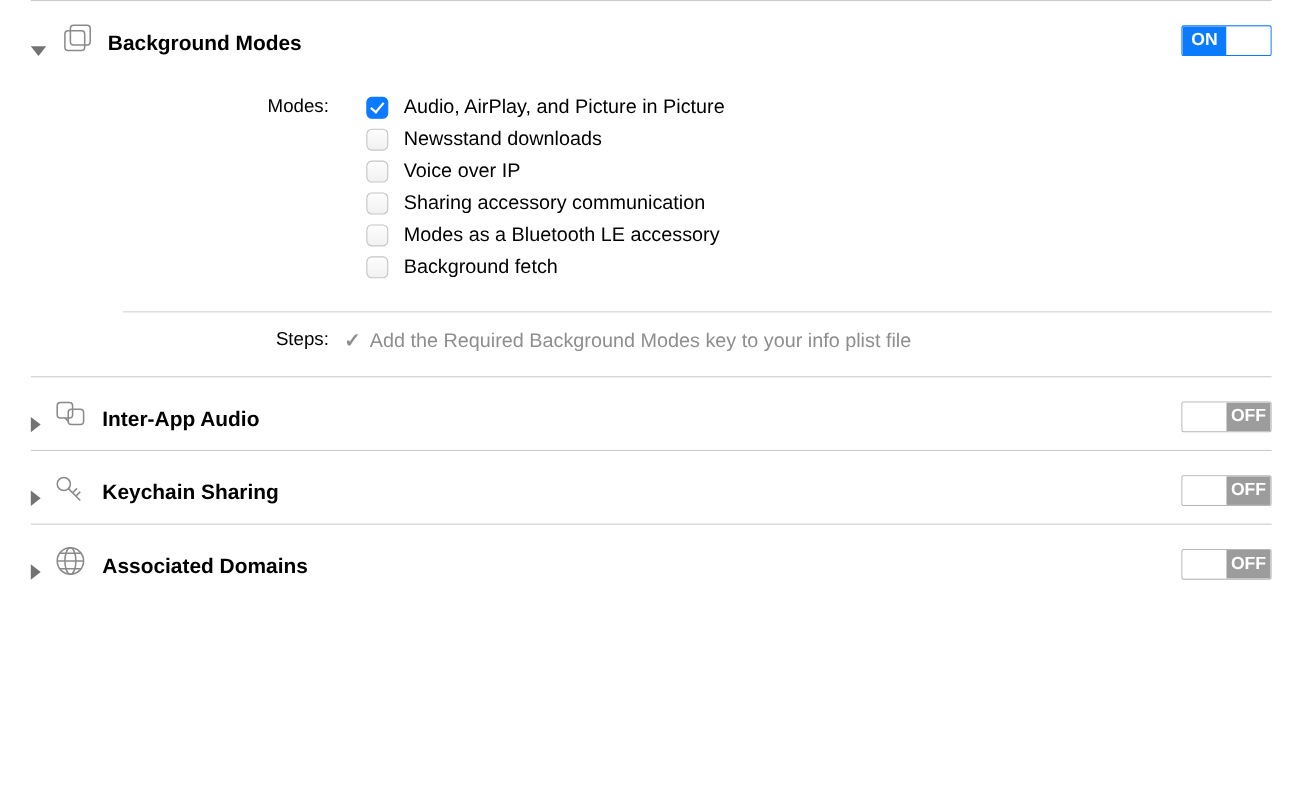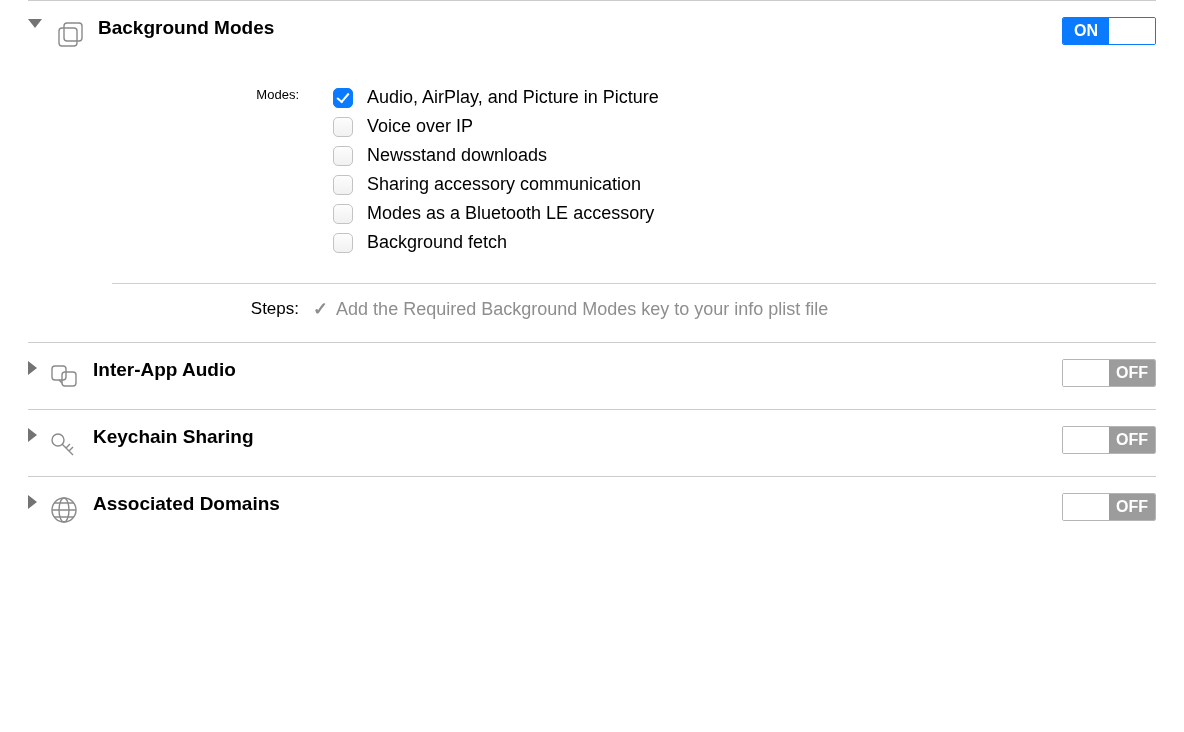--- a/index.html
+++ b/index.html
@@ -11,21 +11,21 @@
     color: #000;
     background: #fff;
     width: 1184px;
   }
   .hr {
     border-top: 1px solid #ccc;
     margin: 0 28px;
   }
   .cap-row {
     display: flex;
-    align-items: flex-start;
+    align-items: flex-end;
     padding: 16px 28px 16px 28px;
   }
   .disclosure {
     width: 0; height: 0; margin-right: 10px;
     cursor: pointer;
   }
   .disclosure.open {
     border-left: 7px solid transparent;
     border-right: 7px solid transparent;
     border-top: 9px solid #737373;
@@ -41,21 +41,21 @@
     width: 34px; height: 34px; margin-right: 12px;
     display:flex; align-items:center; justify-content:center;
   }
   .cap-icon svg { stroke:#8a8a8a; fill:none; stroke-width:1.4; }
   .cap-title {
     font-weight: 700;
     font-size: 19px;
   }
   .spacer { flex:1; }
   .switch {
-    width: 94px; height: 28px;
+    width: 82px; height: 28px;
     border-radius: 2px;
     border: 1px solid #b5b5b5;
     display:flex; align-items:stretch; overflow:hidden;
     cursor:pointer;
     background:#fff;
   }
   .switch .sw-label {
     flex:1; display:flex; align-items:center; justify-content:center;
     font-size:16px; font-weight:600; color:#fff;
   }
@@ -68,21 +68,21 @@
   .switch.off .sw-knob { order:1; }
 
   .section-body { padding: 0 28px 0 28px; }
   .mode-grid {
     display:grid;
     grid-template-columns: 285px auto;
     row-gap: 10px;
     align-items:start;
     margin-top: 20px;
   }
-  .mode-label { text-align:right; padding-right:14px; font-size:13px; }
+  .mode-label { text-align:right; padding-right:14px; font-size:17px; }
   .mode-list { display:flex; flex-direction:column; gap:8px; }
   .mode-item { display:flex; align-items:center; gap:14px; font-size:18px;padding-left:20px; }
   .cb {
     width:20px; height:20px; border-radius:5px;
     border:1px solid #c3c3c3;
     background:linear-gradient(#fdfdfd,#f1f1f1);
     display:flex; align-items:center; justify-content:center;
     cursor:pointer;
     flex-shrink:0;
   }
@@ -133,25 +133,25 @@
 <div class="section-body">
   <div class="mode-grid">
     <div class="mode-label">Modes:</div>
     <div class="mode-list" id="mode-list">
         <div class="mode-item">
           <div class="cb checked"></div>
           <span>Audio, AirPlay, and Picture in Picture</span>
         </div>
         <div class="mode-item">
           <div class="cb"></div>
+          <span>Newsstand downloads</span>
+        </div>
+        <div class="mode-item">
+          <div class="cb"></div>
           <span>Voice over IP</span>
-        </div>
-        <div class="mode-item">
-          <div class="cb"></div>
-          <span>Newsstand downloads</span>
         </div>
         <div class="mode-item">
           <div class="cb"></div>
           <span>Sharing accessory communication</span>
         </div>
         <div class="mode-item">
           <div class="cb"></div>
           <span>Modes as a Bluetooth LE accessory</span>
         </div>
         <div class="mode-item">

